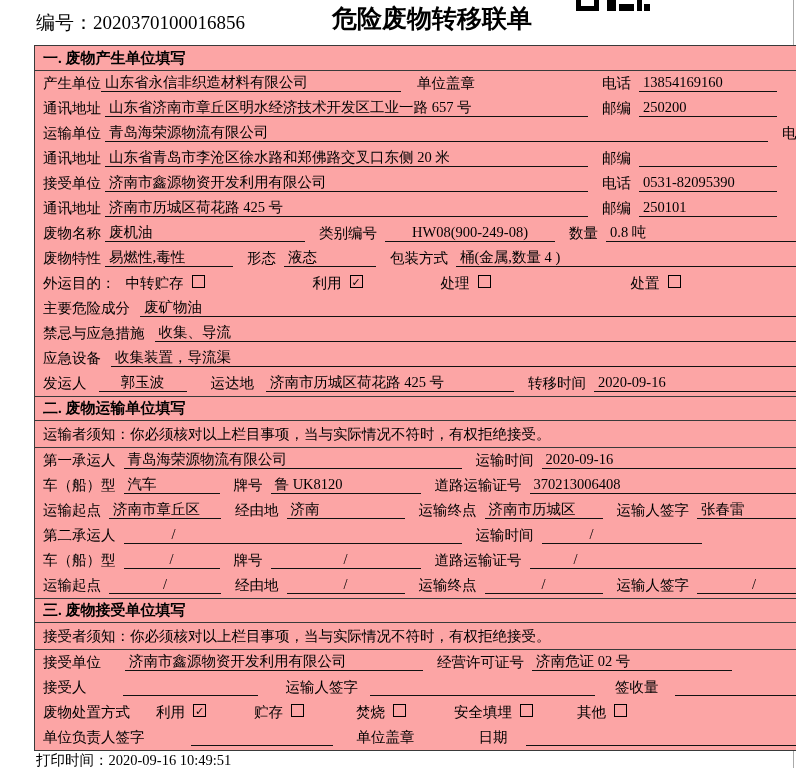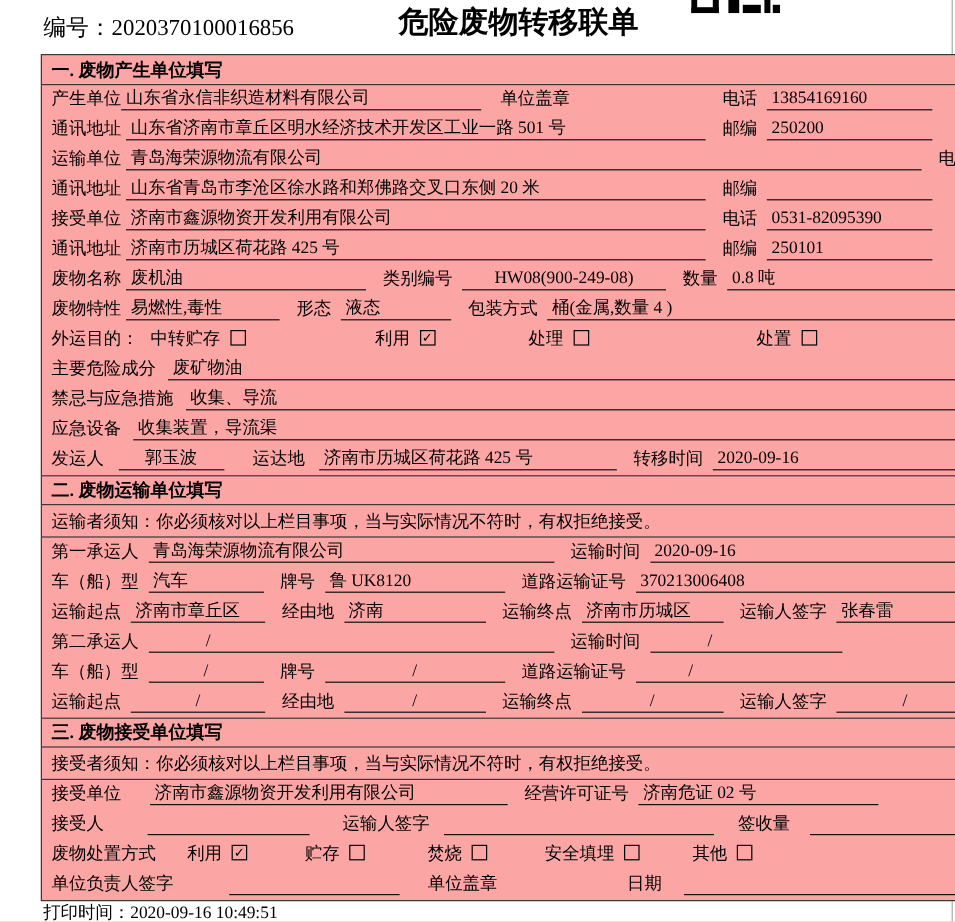--- a/index.html
+++ b/index.html
@@ -81,21 +81,21 @@
       <span class="lbl">产生单位</span>
       <span class="u" style="width:300px">山东省永信非织造材料有限公司</span>
       <span class="lbl" style="margin-left:16px">单位盖章</span>
       <span class="grow"></span>
       <span class="lbl">电话</span>
       <span class="u" style="width:138px;margin-left:8px;margin-right:34px">13854169160</span>
     </div>
 
     <div class="row">
       <span class="lbl">通讯地址</span>
-      <span class="u grow" style="margin-left:4px">山东省济南市章丘区明水经济技术开发区工业一路 501 号</span>
+      <span class="u grow" style="margin-left:4px">山东省济南市章丘区明水经济技术开发区工业一路 657 号</span>
       <span class="lbl ml">邮编</span>
       <span class="u" style="width:138px;margin-left:8px;margin-right:34px">250200</span>
     </div>
 
     <div class="row">
       <span class="lbl">运输单位</span>
       <span class="u grow" style="margin-left:4px">青岛海荣源物流有限公司</span>
       <span class="lbl ml">电话</span>
     </div>
 
@@ -291,21 +291,21 @@
       <span class="cbgroup" style="margin-left:44px">
         <span>其他</span>
         <span class="cb"></span>
       </span>
     </div>
 
     <div class="row">
       <span class="lbl">单位负责人签字</span>
       <span class="u" style="width:142px;margin-left:46px"></span>
       <span class="lbl" style="margin-left:24px">单位盖章</span>
-      <span class="lbl" style="margin-left:108px">日期</span>
+      <span class="lbl" style="margin-left:64px">日期</span>
       <span class="u grow" style="margin-left:18px"></span>
     </div>
   </div>
 </div>
 
 <div class="footer-print">
   <span>打印时间：</span><span>2020-09-16 10:49:51</span>
 </div>
 
 </body></html>

